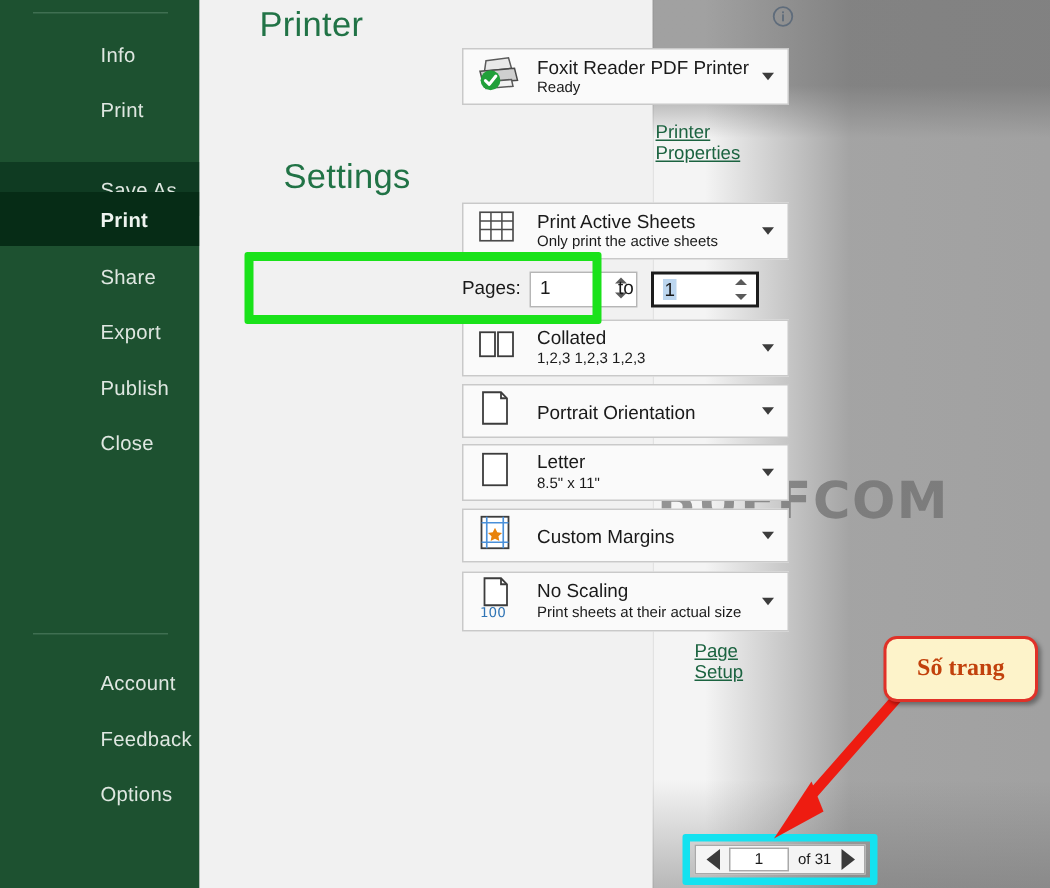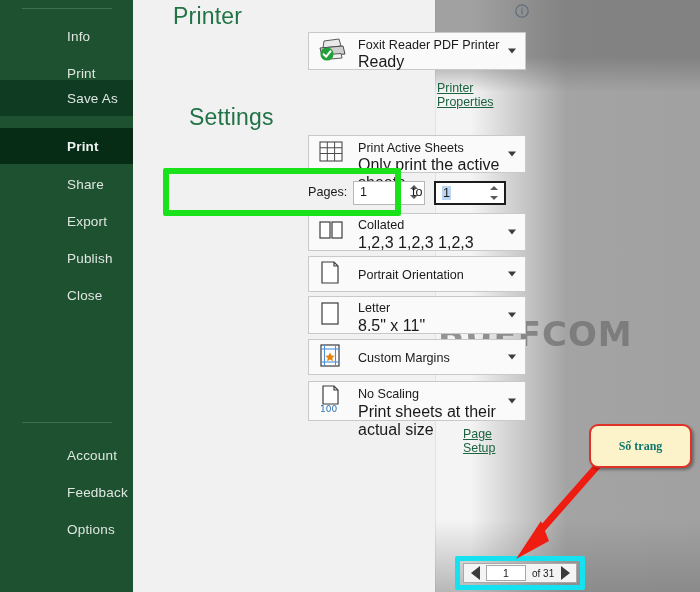--- a/index.html
+++ b/index.html
@@ -44,21 +44,21 @@
 
   .optbox{
     position:absolute;left:175px;box-sizing:border-box;
     background:#fafafa;border:1px solid #c9c9c9;
   }
   .optbox .ic{position:absolute;left:8px;top:50%;transform:translateY(-50%);}
   .optbox .t1{
     position:absolute;left:49px;color:#1a1a1a;font-size:12.6px;
   }
   .optbox .t2{
-    position:absolute;left:49px;color:#1a1a1a;font-size:16px;
+    position:absolute;left:49px;color:#1a1a1a;font-size:10px;
   }
   .optbox .caret{
     position:absolute;right:9px;top:50%;transform:translateY(-50%);
     width:0;height:0;border-left:4.5px solid transparent;
     border-right:4.5px solid transparent;border-top:5px solid #3c3c3c;
   }
 
   
   .pages-row{position:absolute;left:175px;top:180px;width:218px;height:26px;}
   .pages-label{
@@ -137,21 +137,21 @@
     position:absolute;left:455px;top:556px;width:130px;height:34px;
     box-sizing:border-box;border:5px solid #14e2f0;border-radius:2px;
   }
   .callout{
     position:absolute;left:589px;top:424px;width:103px;height:44px;
     box-sizing:border-box;background:#fdf3ca;border:2px solid #e03128;
     border-radius:9px;display:flex;align-items:center;justify-content:center;
     box-shadow:2px 2px 3px rgba(0,0,0,.35);
   }
   .callout span{
-    color:#0f766e;font-size:12px;font-weight:bold;
+    color:#c2410c;font-size:16px;font-weight:bold;
     font-family:"Liberation Serif","DejaVu Serif",serif;
   }
   .arrow-svg{position:absolute;left:500px;top:455px;}
 
   
   .pagenav{
     position:absolute;left:463px;top:563px;width:114px;height:20px;
     box-sizing:border-box;background:#f4f4f4;border:1px solid #a9a9a9;
     display:flex;align-items:center;
   }
@@ -202,21 +202,21 @@
 
   <div class="sidebar">
     <div class="divider" style="top:8px;"></div>
 
     <div class="nav-item" style="top:18px;">
       <span>Info</span>
     </div>
     <div class="nav-item" style="top:55px;">
       <span>Print</span>
     </div>
-    <div class="nav-item sel-a" style="top:80px;">
+    <div class="nav-item sel-a" style="top:108px;">
       <span>Save As</span>
     </div>
     <div class="nav-item sel-b" style="top:128px;font-weight:bold;">
       <span>Print</span>
     </div>
     <div class="nav-item" style="top:166px;">
       <span>Share</span>
     </div>
     <div class="nav-item" style="top:203px;">
       <span>Export</span>

